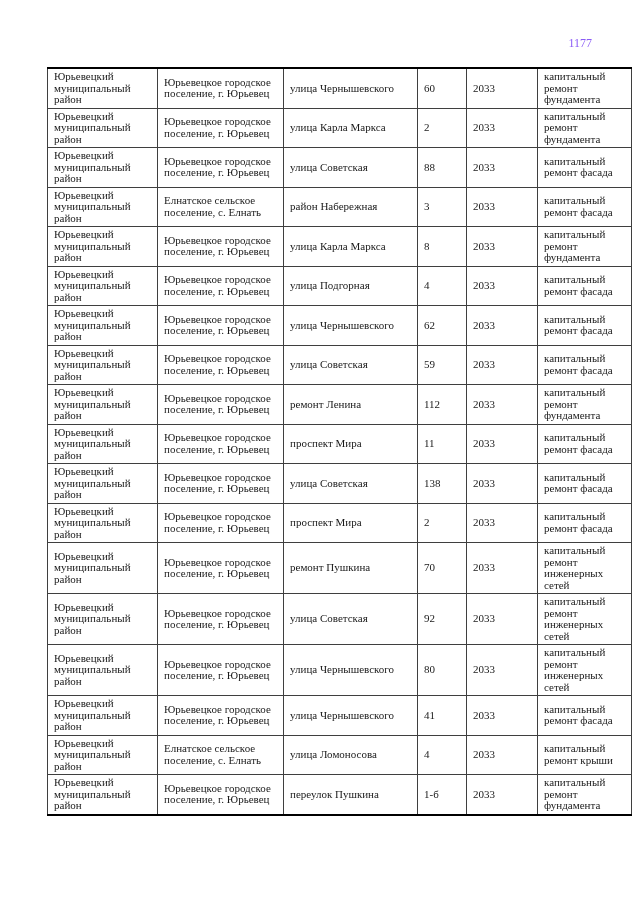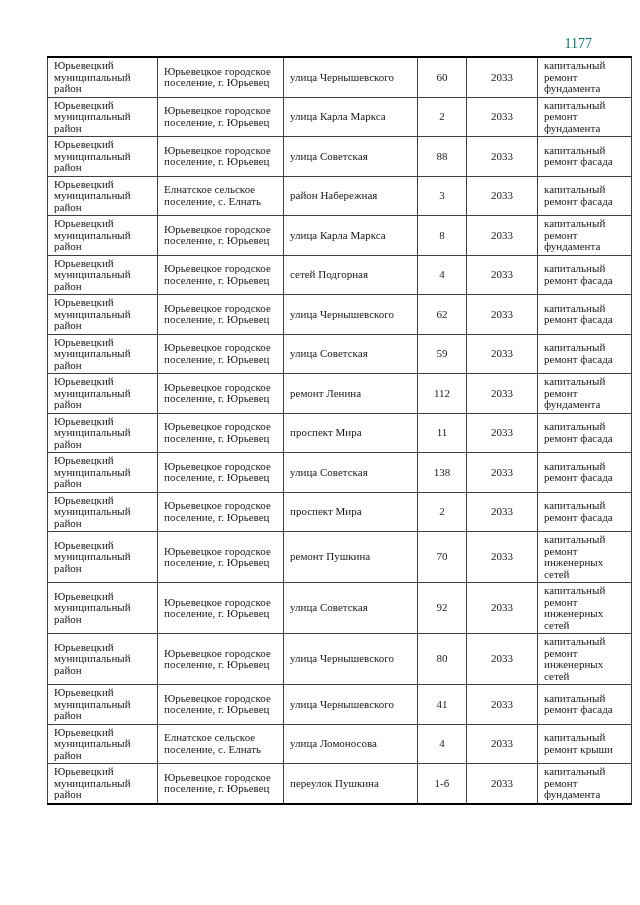--- a/index.html
+++ b/index.html
@@ -13,26 +13,26 @@
     height: 905px;
     background: #ffffff;
     font-family: "Liberation Serif", "DejaVu Serif", serif;
     color: #1a1a1a;
     overflow: hidden;
   }
   .page-number {
     position: absolute;
     top: 36px;
     right: 48px;
-    font-size: 14px;
-    color: #0f766e;
+    font-size: 12px;
+    color: #8b5cf6;
   }
   table.repair-table {
     position: absolute;
-    top: 56px;
+    top: 67px;
     left: 47px;
     width: 584px;
     border-collapse: collapse;
     table-layout: fixed;
     border-top: 2px solid #000000;
     border-bottom: 2px solid #000000;
   }
   col.c-district   { width: 110px; }
   col.c-settlement { width: 126px; }
   col.c-street     { width: 134px; }
@@ -47,21 +47,20 @@
     padding: 2px 6px;
     vertical-align: middle;
     color: #1a1a1a;
     overflow: hidden;
     word-wrap: break-word;
   }
   td.cell-district, td.cell-settlement, td.cell-street, td.cell-repair {
     text-align: left;
   }
   td.cell-house, td.cell-year {
-    text-align: center;
   }
 </style>
 </head>
 <body>
 
 <div class="page">
 
   <div class="page-number">1177</div>
 
   <table class="repair-table">
@@ -110,21 +109,21 @@
       <td class="cell-district">Юрьевецкий муниципальный район</td>
       <td class="cell-settlement">Юрьевецкое городское поселение, г. Юрьевец</td>
       <td class="cell-street">улица Карла Маркса</td>
       <td class="cell-house">8</td>
       <td class="cell-year">2033</td>
       <td class="cell-repair">капитальный ремонт фундамента</td>
     </tr>
         <tr>
       <td class="cell-district">Юрьевецкий муниципальный район</td>
       <td class="cell-settlement">Юрьевецкое городское поселение, г. Юрьевец</td>
-      <td class="cell-street">сетей Подгорная</td>
+      <td class="cell-street">улица Подгорная</td>
       <td class="cell-house">4</td>
       <td class="cell-year">2033</td>
       <td class="cell-repair">капитальный ремонт фасада</td>
     </tr>
         <tr>
       <td class="cell-district">Юрьевецкий муниципальный район</td>
       <td class="cell-settlement">Юрьевецкое городское поселение, г. Юрьевец</td>
       <td class="cell-street">улица Чернышевского</td>
       <td class="cell-house">62</td>
       <td class="cell-year">2033</td>

